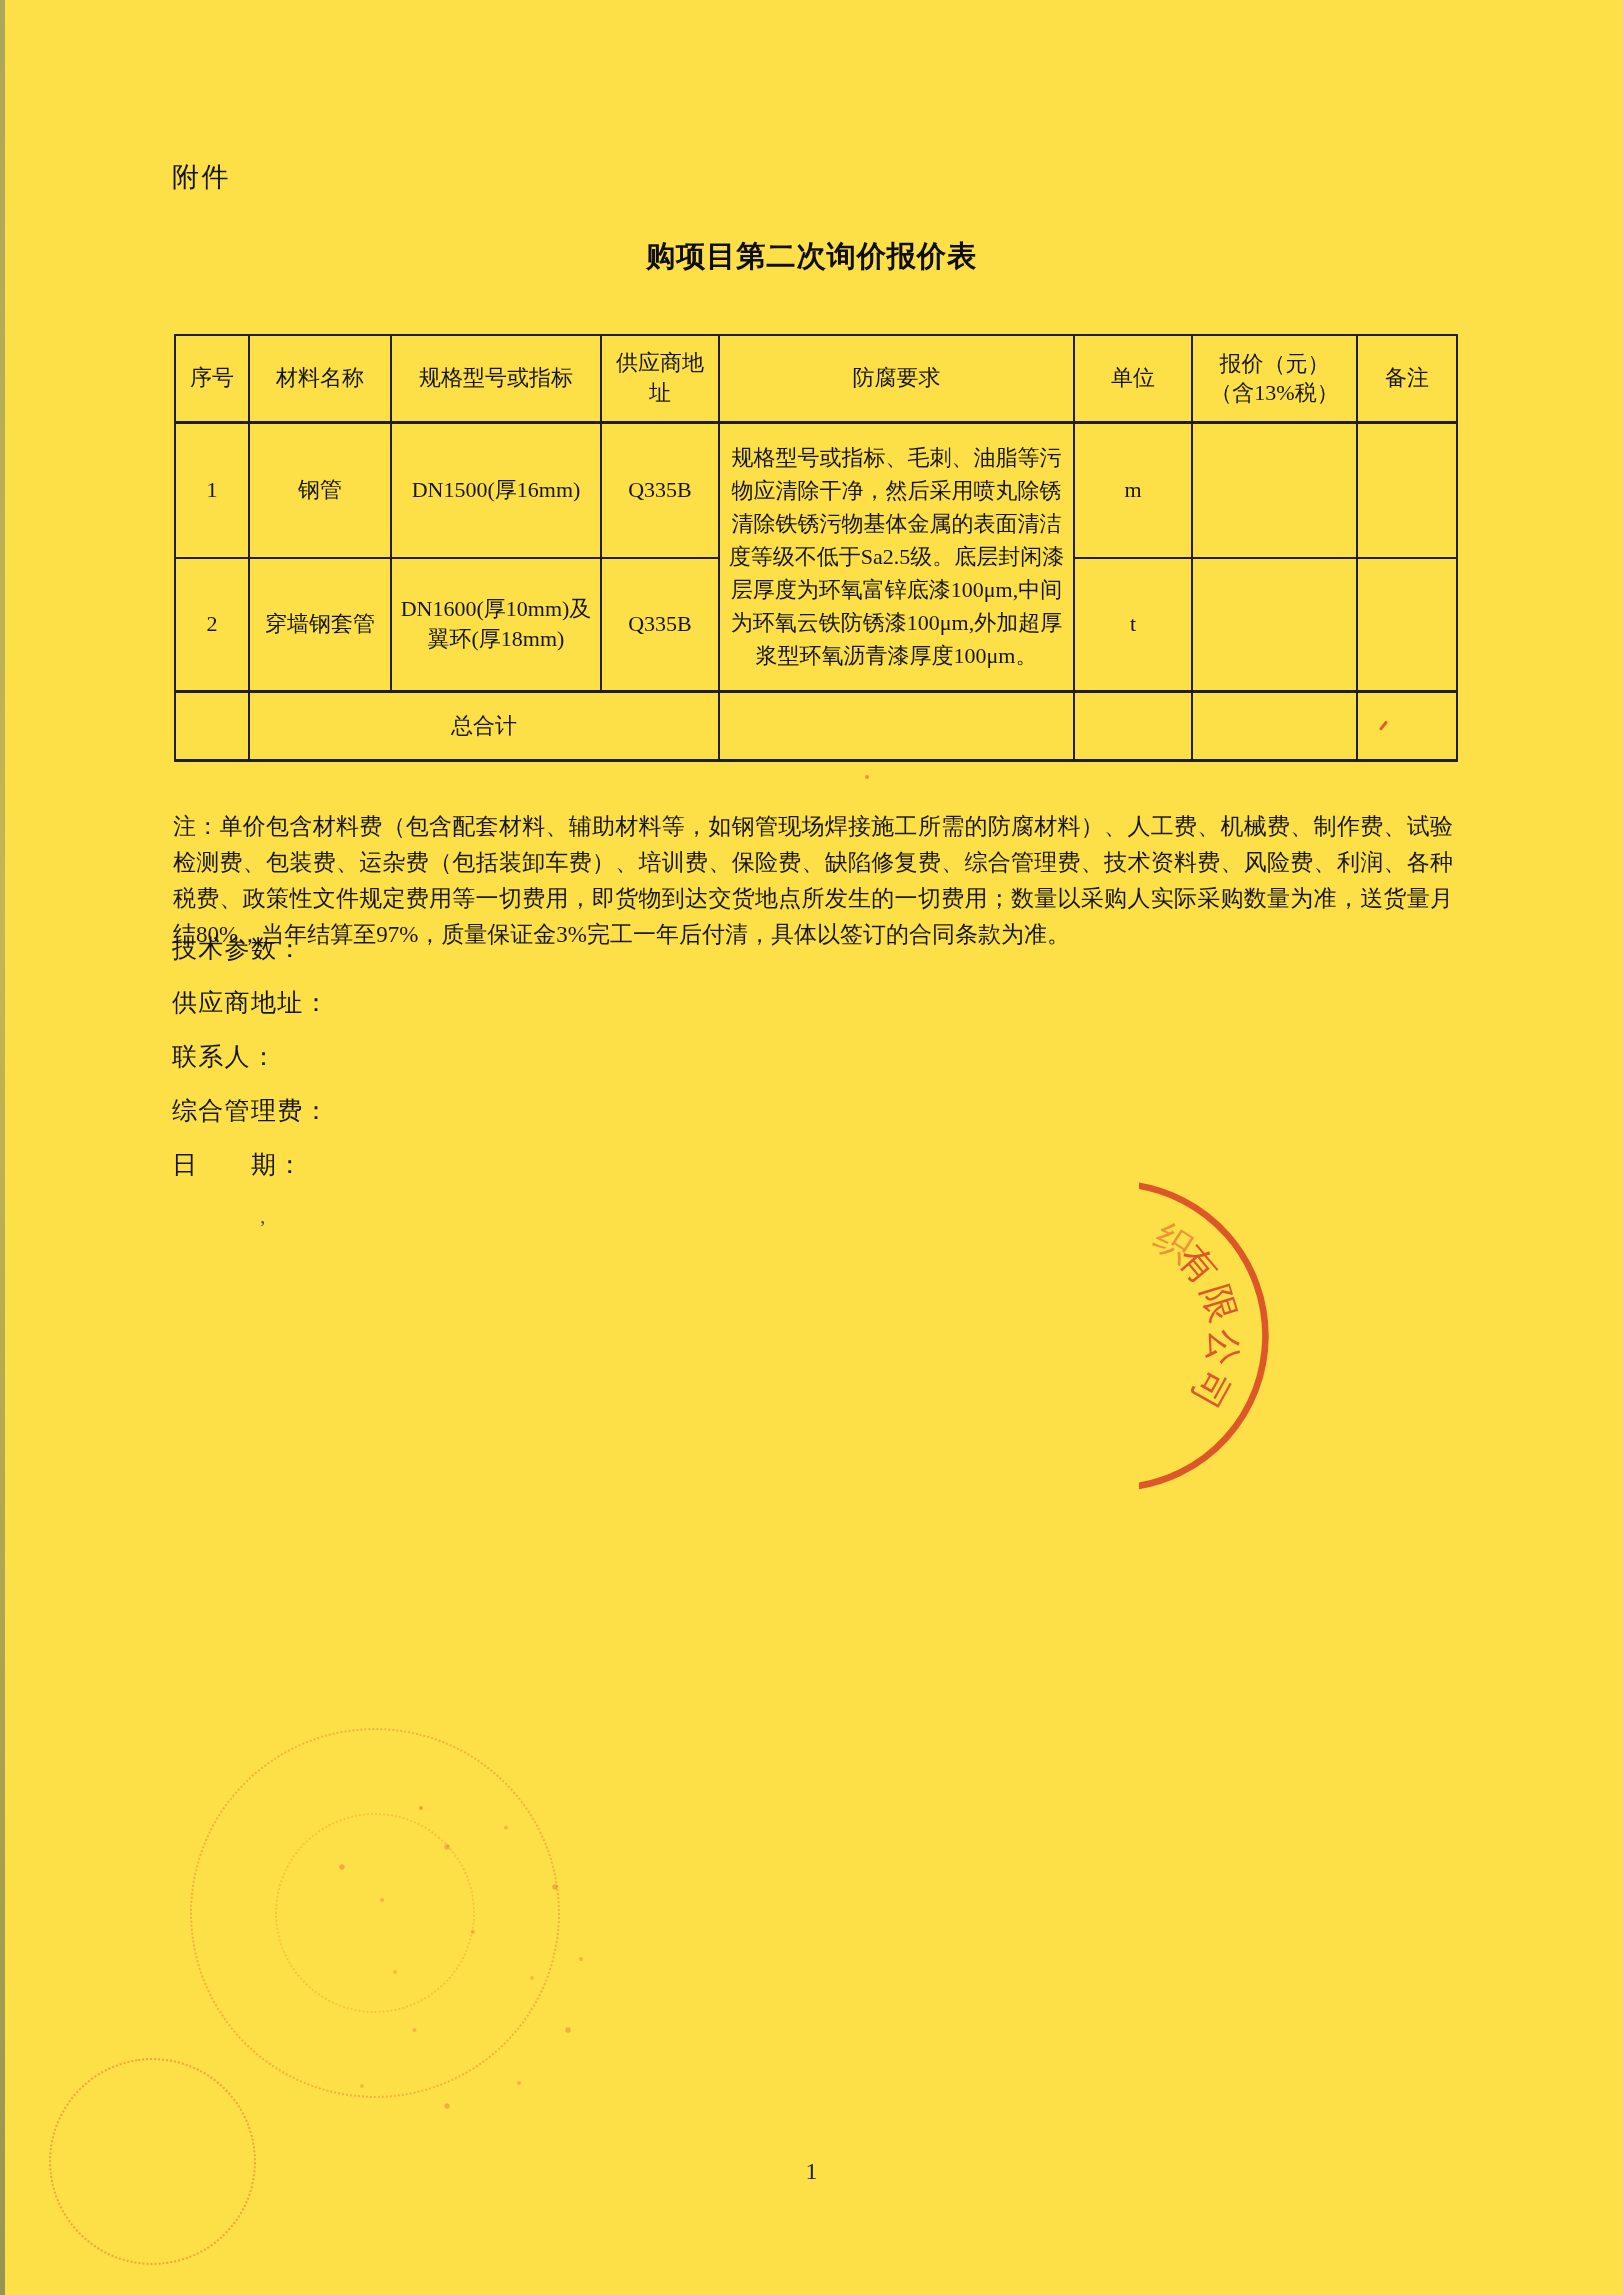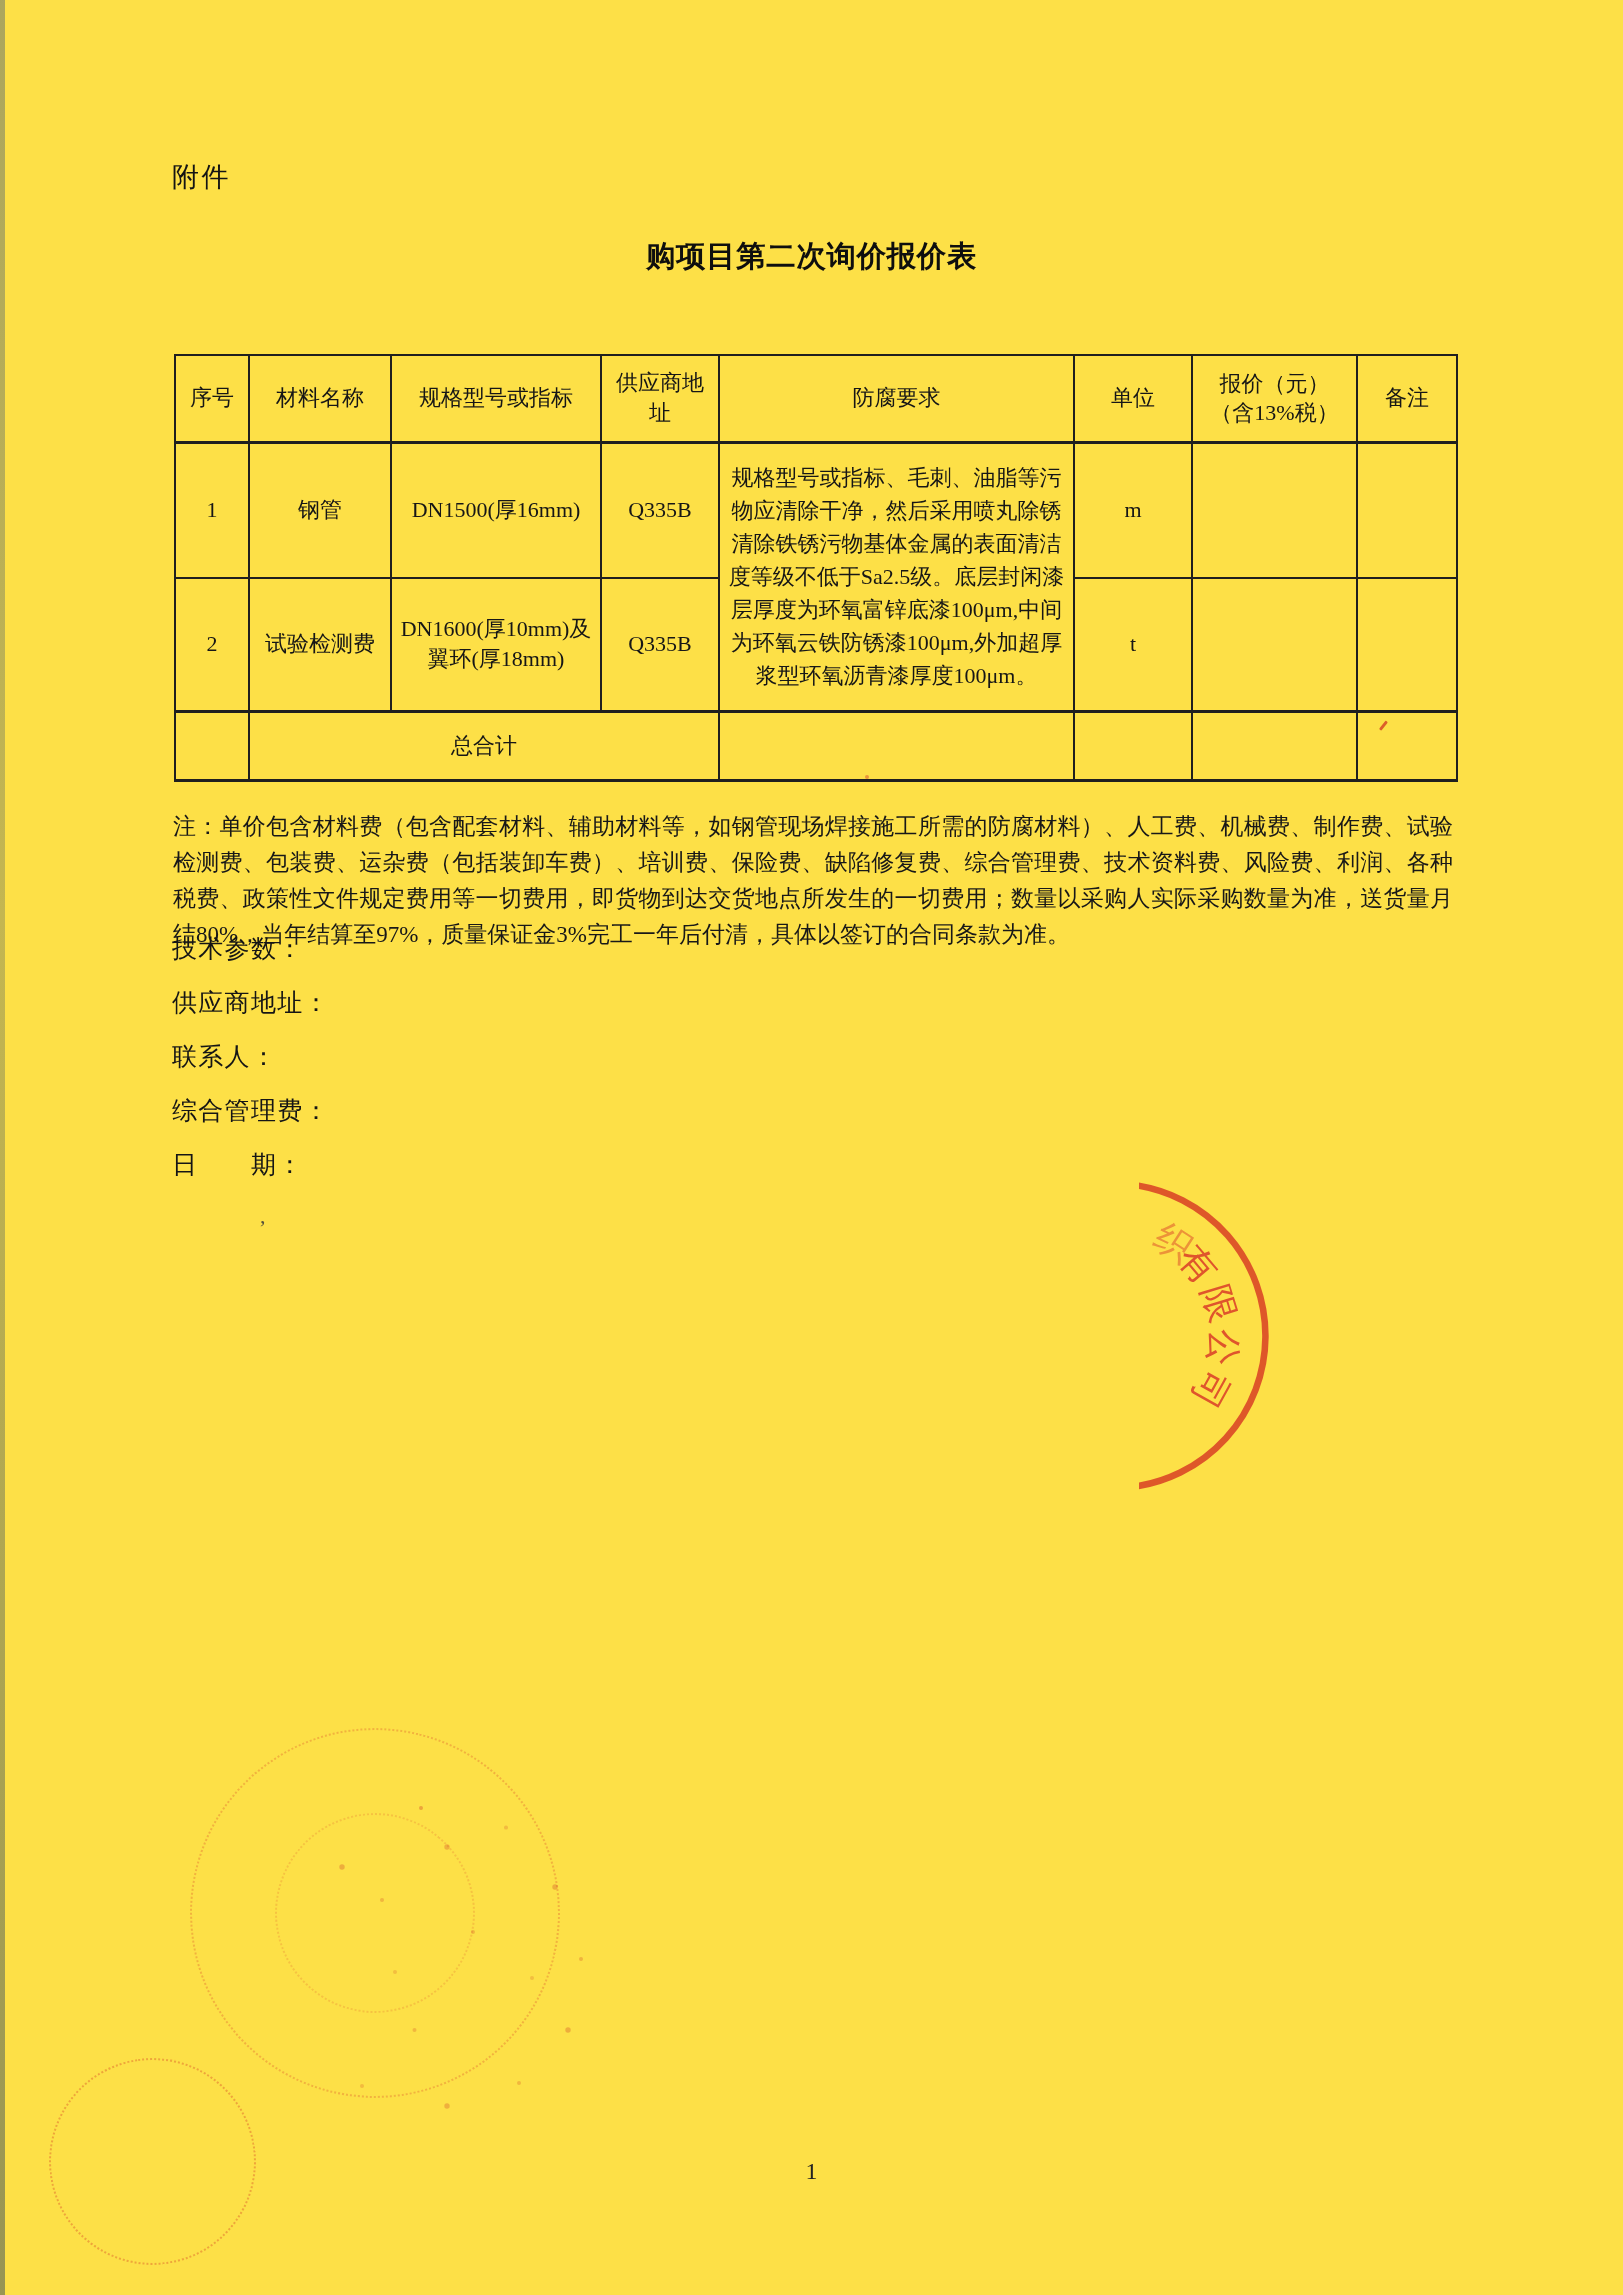--- a/index.html
+++ b/index.html
@@ -37,21 +37,21 @@
     border:2.6px solid #1f1f1f;
     font-size:22px;color:#161616;
   }
   table.quote th,table.quote td{
     border:2px solid #1f1f1f;
     text-align:center;vertical-align:middle;
     padding:0 3.9px;font-weight:normal;
     overflow:hidden;
   }
   table.quote thead th{border-bottom:3.9px solid #1f1f1f;}
-  table.quote{border-bottom:3.9px solid #1f1f1f;margin-top:20px;}
+  table.quote{border-bottom:3.9px solid #1f1f1f;}
   tr.hdr{height:87px;}
   tr.r1{height:136px;}
   tr.r2{height:133px;}
   tr.total{height:69px;}
   tr.total td{border-top:3.3px solid #1f1f1f;}
   td.anticorr{
     text-align:justify;text-align-last:center;
     font-size:22px;line-height:33px;padding:0 9.2px;
   }
   .price-hdr div{line-height:29px;}
@@ -156,21 +156,21 @@
         <td>钢管</td>
         <td>DN1500(厚16mm)</td>
         <td>Q335B</td>
         <td class="anticorr" rowspan="2">规格型号或指标、毛刺、油脂等污物应清除干净，然后采用喷丸除锈清除铁锈污物基体金属的表面清洁度等级不低于Sa2.5级。底层封闲漆层厚度为环氧富锌底漆100μm,中间为环氧云铁防锈漆100μm,外加超厚浆型环氧沥青漆厚度100μm。</td>
         <td>m</td>
         <td></td>
         <td></td>
       </tr>
       <tr class="r2">
         <td>2</td>
-        <td>试验检测费</td>
+        <td>穿墙钢套管</td>
         <td>DN1600(厚10mm)及翼环(厚18mm)</td>
         <td>Q335B</td>
         <td>t</td>
         <td></td>
         <td></td>
       </tr>
       <tr class="total">
         <td></td>
         <td colspan="3">总合计</td>
         <td></td>

